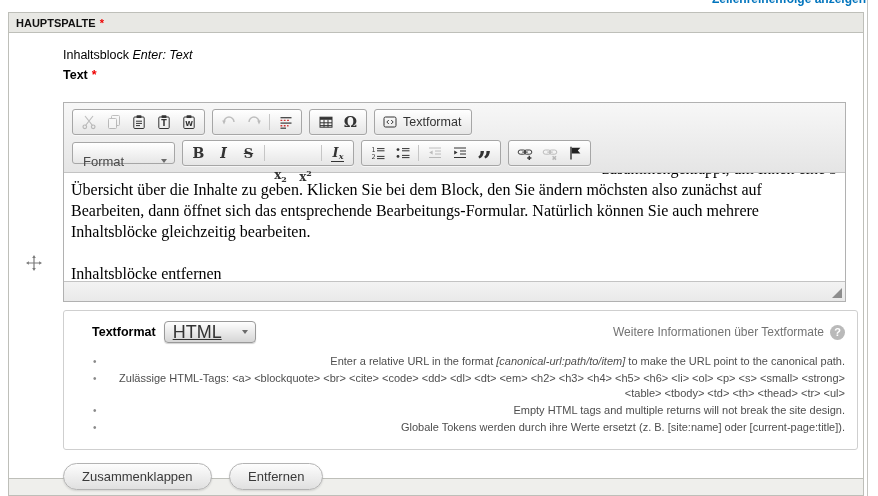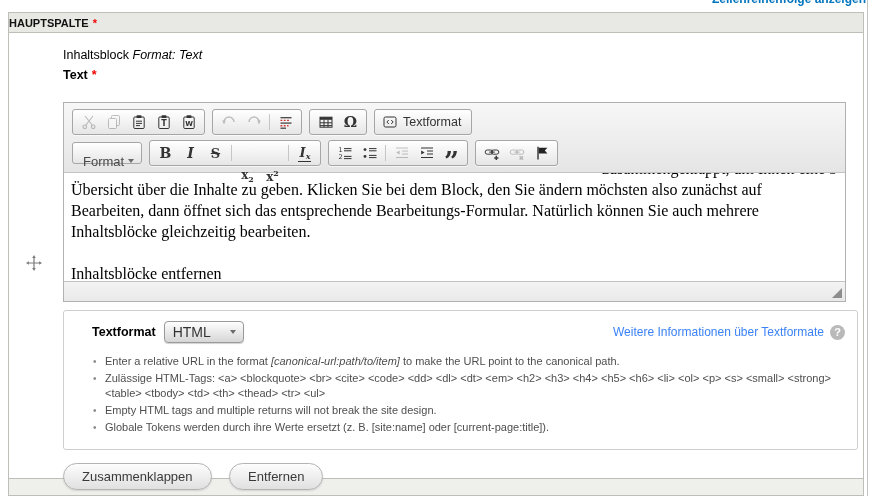--- a/index.html
+++ b/index.html
@@ -10,21 +10,21 @@
   
   .top-link { position:absolute; top:-8px; right:12px; font-size:12px; font-weight:bold;
     color:#0074bd; text-decoration:none; }
 
   
   .col-divider { position:absolute; left:867px; top:0; width:1px; height:496px; background:#c4c4c0; }
 
   
   .field-table { position:absolute; left:8px; top:12px; width:856px; }
   .thead { height:21px; background:#e8e8e4; border:1px solid #bebfb9; display:flex;
-    align-items:center; font-size:11px; font-weight:bold; color:#111; }
+    align-items:center; padding-left:7px; font-size:11px; font-weight:bold; color:#111; }
   .req { color:#ee0000; margin-left:4px; font-weight:bold; }
   .trow { position:relative; height:446px; background:#fff; border:1px solid #bebfb9; border-top:none; }
   .tstrip { height:17px; background:#efefec; border:1px solid #bebfb9; border-top:none; }
 
   .drag-handle { position:absolute; left:17px; top:222px; width:16px; height:16px; cursor:move; }
 
   .row-inner { padding:15px 0 0 54px; }
 
   .block-label { font-size:12.5px; color:#000; margin-bottom:6px; }
   .block-label em { font-style:italic; }
@@ -41,21 +41,21 @@
     box-shadow:0 1px 0 rgba(255,255,255,.6); }
   .btn { width:25px; height:20px; display:flex; align-items:center; justify-content:center;
     color:#333; cursor:pointer; border-radius:2px; }
   .btn.dis { opacity:.35; cursor:default; }
   .sep { width:1px; height:16px; background:#c6c6c6; margin:0 3px; }
   .ic { display:block; }
 
   .src-btn { width:auto; padding:0 7px 0 4px; font-size:12.5px; color:#333; }
   .src-btn .ic { margin-right:5px; }
 
-  .format-combo { width:70px; height:22px; background:linear-gradient(#ffffff,#e6e6e6);
+  .format-combo { width:103px; height:22px; background:linear-gradient(#ffffff,#e6e6e6);
     border:1px solid #a6a6a6; border-radius:3px; margin-right:7px; display:flex;
     align-items:center; justify-content:space-between; padding:16px 7px 0 10px;
     font-size:13px; color:#4a4a4a; cursor:pointer; }
   .caret-down { width:0; height:0; border-left:3.5px solid transparent;
     border-right:3.5px solid transparent; border-top:4.5px solid #6b6b6b; }
 
   .glyph-b { font-weight:bold; font-size:14px; font-family:"DejaVu Serif", serif; }
   .glyph-i { font-style:italic; font-weight:bold; font-size:14px; font-family:"DejaVu Serif", serif; }
   .glyph-s { font-weight:bold; font-size:13px; font-family:"DejaVu Serif", serif; text-decoration:line-through; }
   .glyph-sub, .glyph-sup { font-weight:bold; font-size:12px; font-family:"DejaVu Serif", serif;margin-top:46px; }
@@ -78,32 +78,32 @@
   .editor-bottombar { height:20px; background:linear-gradient(#f3f3f3,#e9e9e9);
     border-top:1px solid #c3c3c3; position:relative; }
   .resize-grip { position:absolute; right:3px; bottom:3px; width:0; height:0;
     border-left:10px solid transparent; border-bottom:10px solid #8d8d8d; cursor:se-resize; }
 
   
   .filter-box { width:795px; border:1px solid #cfcfcf; border-radius:3px; margin-top:8px;
     padding:10px 12px 12px 28px; background:#fff; }
   .format-row { display:flex; align-items:center; }
   .tf-label { font-size:12.5px; font-weight:bold; color:#000; }
-  .tf-select { margin-left:8px; width:80px; height:22px; border:1px solid #9a9a9a; border-radius:4px;
+  .tf-select { margin-left:8px; width:92px; height:22px; border:1px solid #9a9a9a; border-radius:4px;
     background:linear-gradient(#fefefe,#d6d6d6); display:flex; align-items:center;
-    justify-content:space-between; padding:0 7px 0 8px; font-size:14px; color:#333;
-    box-shadow:0 1px 1px rgba(0,0,0,.18); cursor:pointer; }
+    justify-content:space-between; padding:0 7px 0 8px; font-size:18px; color:#333;
+    box-shadow:0 1px 1px rgba(0,0,0,.18); cursor:pointer;text-decoration:underline; }
   .spacer { flex:1; }
-  .more-link { font-size:12px; color:#3b82f6; text-decoration:none; }
+  .more-link { font-size:12px; color:#737373; text-decoration:none; }
   .help-badge { width:15px; height:15px; border-radius:50%; background:#b9b9b9; color:#fff;
     font-size:11px; font-weight:bold; display:flex; align-items:center; justify-content:center;
     margin-left:6px; cursor:pointer; }
 
   .guidelines { list-style:none; margin-top:11px; font-size:11px; color:#4e4e4e; line-height:15px; }
-  .guidelines li { position:relative; padding-left:13px; margin-bottom:2px; }
+  .guidelines li { position:relative; padding-left:13px; margin-bottom:2px;text-align:right; }
   .guidelines li::before { content:"•"; position:absolute; left:1px; top:0; color:#8a8a8a; font-size:10px; }
   .guidelines em { font-style:italic; }
 
   
   .buttons-row { margin-top:13px; }
   .pill { display:inline-block; padding:5px 18px; border:1px solid #b3b3b3; border-radius:15px;
     background:linear-gradient(#fdfdfd,#e0e0e0); font-size:13px; color:#3a3a3a;
     margin-right:13px; box-shadow:0 1px 2px rgba(0,0,0,.12); cursor:pointer; }
 </style>
 </head>
@@ -127,21 +127,21 @@
         <svg class="ic" width="16" height="16" viewBox="0 0 16 16">
           <path d="M8 2.5v11M2.5 8h11" stroke="#7a7a7a" stroke-width="1.2" fill="none"></path>
           <path d="M8 0 L6.2 2.9 L9.8 2.9 Z M8 16 L6.2 13.1 L9.8 13.1 Z M0 8 L2.9 6.2 L2.9 9.8 Z M16 8 L13.1 6.2 L13.1 9.8 Z" fill="#7a7a7a"></path>
         </svg>
       </div>
 
       <div class="row-inner">
 
         <div class="block-label">
           <span>Inhaltsblock</span>
-          <em>Format: Text</em>
+          <em>Enter: Text</em>
         </div>
 
         <div class="field-label">
           <span>Text</span><span class="req">*</span>
         </div>
 
         <div class="editor">
           <div class="toolbar">
 
             <div class="tbrow">

